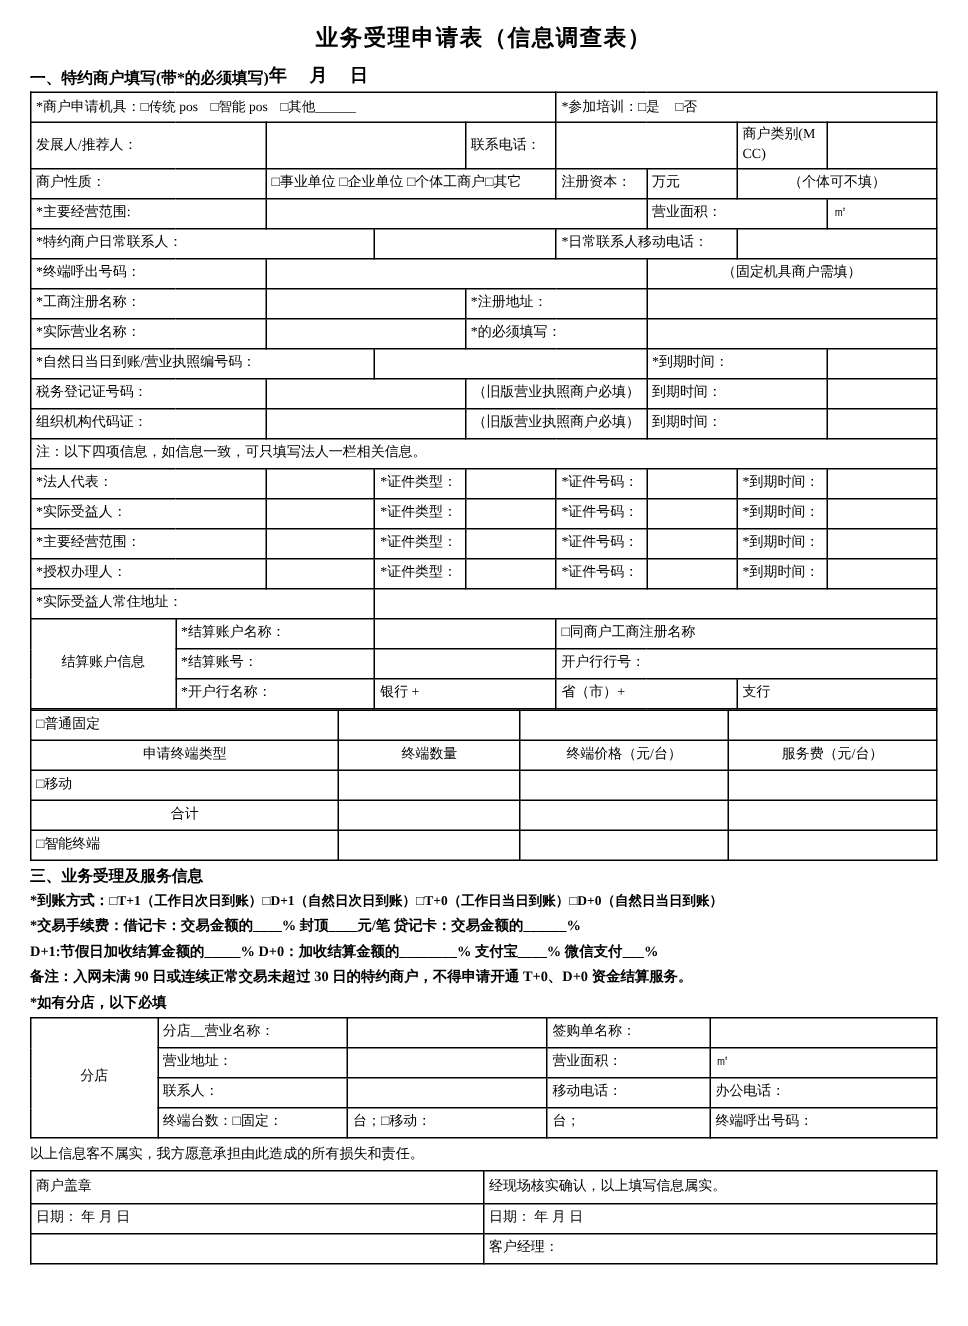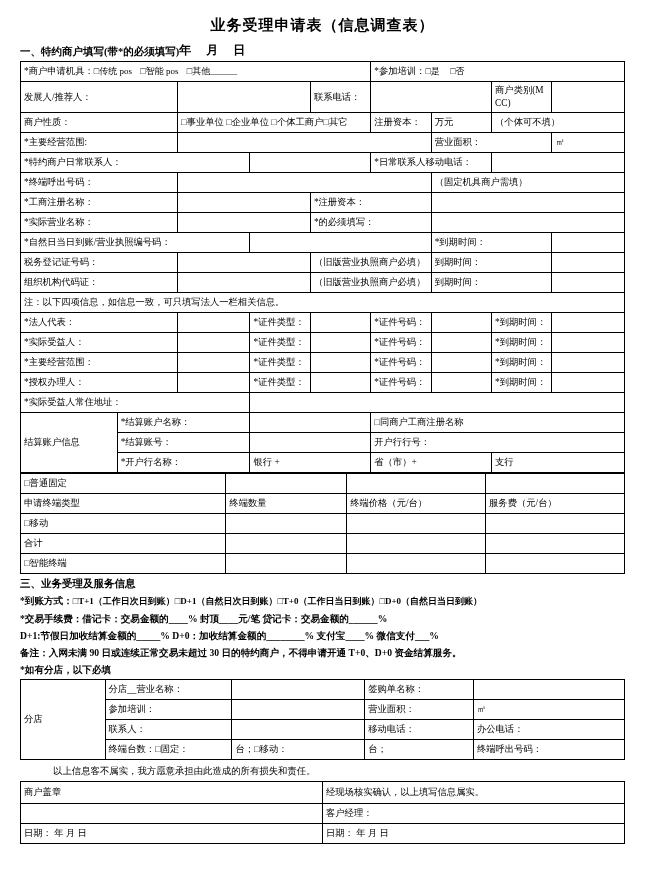--- a/index.html
+++ b/index.html
@@ -46,21 +46,21 @@
     border:1px solid #000;
     padding:2px 3px;
     vertical-align:middle;
     height:15px;
     line-height:13px;
     font-size:9.3px;
     word-break:break-all;
   }
   .b{font-weight:normal;}
   .notop{border-top:none !important;}
-  .ctr{text-align:left;}
+  .ctr{text-align:center;}
   .small{font-size:8.6px;}
   .para{
     font-size:9.6px;
     line-height:15px;
     margin:2px 0;
   }
   .para.b{font-weight:bold;}
   .chk{font-family:Liberation Serif, serif;font-size:9px;}
   .sp{display:inline-block;}
   .tall td{height:20px;}
@@ -137,21 +137,21 @@
 
     <tr>
       <td colspan="2" class="b">*终端呼出号码：</td>
       <td colspan="4"></td>
       <td colspan="3" class="ctr">（固定机具商户需填）</td>
     </tr>
 
     <tr>
       <td colspan="2" class="b">*工商注册名称：</td>
       <td colspan="2"></td>
-      <td colspan="2" class="b">*注册资本：</td>
+      <td colspan="2" class="b">*注册地址：</td>
       <td colspan="3"></td>
     </tr>
 
     <tr>
       <td colspan="2" class="b">*实际营业名称：</td>
       <td colspan="2"></td>
       <td colspan="2" class="b">*的必须填写：</td>
       <td colspan="3"></td>
     </tr>
 
@@ -319,56 +319,56 @@
       </colgroup>
     <tbody>
         <tr class="tall">
       <td rowspan="4" class="ctr">分店</td>
       <td>分店__营业名称：</td>
       <td></td>
       <td>签购单名称：</td>
       <td></td>
     </tr>
     <tr class="tall">
-      <td>参加培训：</td>
+      <td>营业地址：</td>
       <td></td>
       <td>营业面积：</td>
       <td>㎡</td>
     </tr>
     <tr class="tall">
       <td>联系人：</td>
       <td></td>
       <td>移动电话：</td>
       <td>办公电话：</td>
     </tr>
     <tr class="tall">
       <td class="chk">终端台数：□固定：</td>
       <td class="chk">台；□移动：</td>
       <td>台；</td>
       <td colspan="2">终端呼出号码：</td>
     </tr>
   </tbody>
     </table>
 
-  <div class="foot-note b" style="margin-top:4px;margin-left:33px;">以上信息客不属实，我方愿意承担由此造成的所有损失和责任。</div>
+  <div class="foot-note b" style="margin-top:4px;">以上信息客不属实，我方愿意承担由此造成的所有损失和责任。</div>
 
   <table class="grid" style="margin-top:2px;">
     <colgroup>
         <col style="width:50%">
         <col style="width:50%">
       </colgroup>
     <tbody>
         <tr style="height:22px">
       <td>商户盖章</td>
       <td>经现场核实确认，以上填写信息属实。</td>
     </tr>
+    <tr style="height:18px">
+      <td class="notop">日期：        年     月     日</td>
+      <td class="notop">日期：        年     月      日</td>
+    </tr>
     <tr style="height:16px">
       <td class="notop">&nbsp;</td>
       <td class="notop">客户经理：</td>
     </tr>
-    <tr style="height:18px">
-      <td class="notop">日期：        年     月     日</td>
-      <td class="notop">日期：        年     月      日</td>
-    </tr>
   </tbody>
     </table>
 
 </div>
 
 </body></html>

